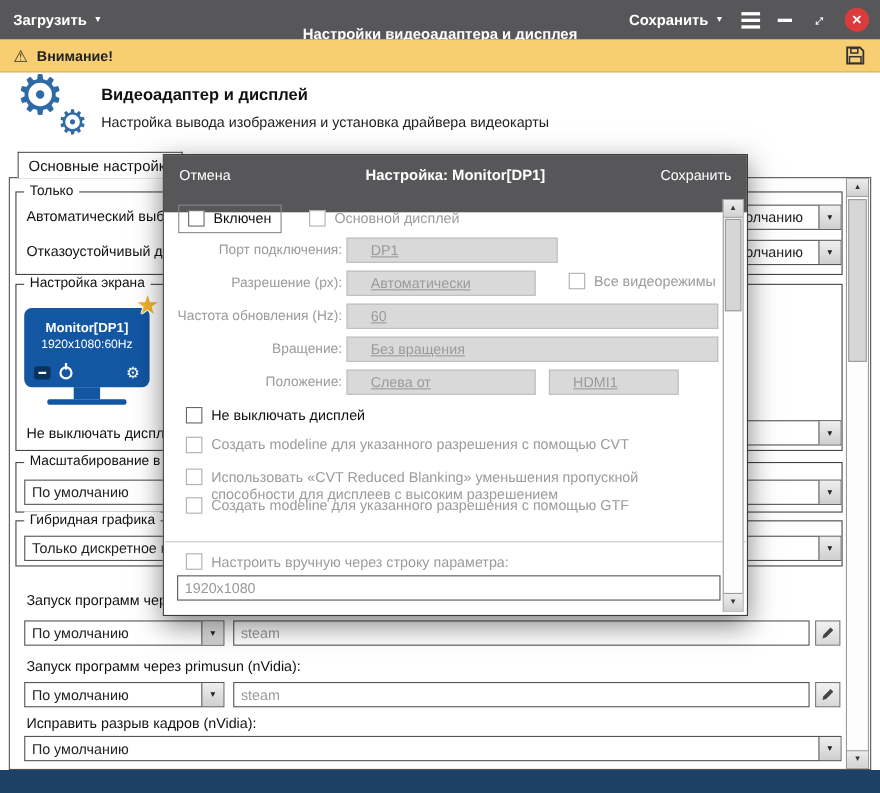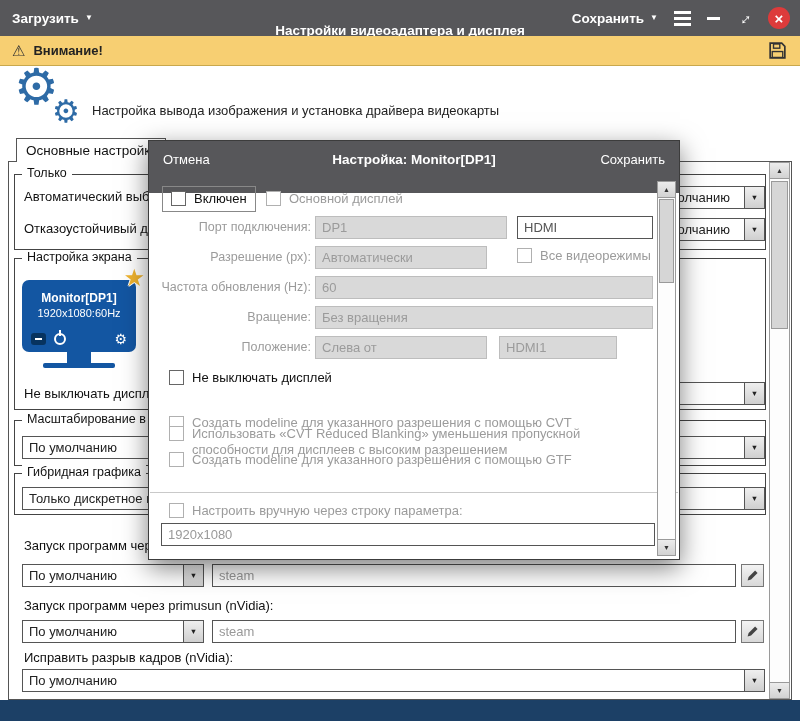--- a/index.html
+++ b/index.html
@@ -83,21 +83,21 @@
   .sb-thumb { position:absolute; left:1px; right:1px; background:#d6d6d6; border:1px solid #9a9a9a; cursor:grab; }
 
   
   .modal { position:absolute; left:148px; top:140px; width:532px; height:420px; background:#fff; border:1px solid #3c3c3c; box-shadow:0 8px 24px rgba(0,0,0,.5); z-index:10; }
   .modal-header { position:absolute; left:0; top:0; right:0; height:52px; background:var(--titlebar,#57575a); color:#fff; }
   .mh-btn { position:absolute; top:0; height:36px; display:flex; align-items:center; font-size:13px; cursor:pointer; }
   .mh-cancel { left:14px; }
   .mh-save { right:14px; }
   .mh-title { position:absolute; left:0; right:0; top:0; height:36px; display:flex; align-items:center; justify-content:center; font-size:13.5px; font-weight:bold; pointer-events:none; }
   .mlabel { position:absolute; left:4px; width:158px; text-align:right; font-size:12.5px; color:var(--disabled_text,#9b9b9b); white-space:nowrap; }
-  .dinput { position:absolute; height:23px; background:var(--disabled_bg,#d9d9d9); border:1px solid #bdbdbd; color:var(--disabled_text,#9b9b9b); font-size:13px; padding:0 6px; font-family:inherit; }
+  .dinput { position:absolute; height:23px; background:var(--disabled_bg,#d9d9d9); border:1px solid #bdbdbd; color:var(--disabled_text,#9b9b9b); font-size:13px; padding:0 21px; font-family:inherit;text-decoration:underline; }
   .einput { position:absolute; height:23px; background:#fff; border:1px solid #555; color:#555; font-size:13px; padding:0 6px; font-family:inherit; }
   .einput.muted { color:#999; }
   .divider { position:absolute; left:1px; right:1px; height:1px; background:#c9c9c9; }
 </style>
 </head>
 <body>
 
 <div class="window">
 
   <div class="titlebar">
@@ -138,20 +138,21 @@
         <rect x="5" y="11" width="10" height="5.6" fill="none" stroke="#333" stroke-width="1.3"></rect>
       </svg>
     </span>
   </div>
 
   <div class="app-header">
     <div class="gears">
       <span class="gear-big">⚙</span>
       <span class="gear-small">⚙</span>
     </div>
+    <div class="app-title">Видеоадаптер и дисплей</div>
     <div class="app-sub">Настройка вывода изображения и установка драйвера видеокарты</div>
   </div>
 
   <div class="tab">Основные настройки</div>
   <div class="panel"></div>
 
   <div class="group" style="left:14px;top:174px;width:752px;height:76px;">
     <span class="legend">Только</span>
   </div>
   <div class="flabel" style="left:24px;top:189px;">Автоматический выб</div>
@@ -262,28 +263,27 @@
     <div class="modal-header">
       <span class="mh-btn mh-cancel">Отмена</span>
       <span class="mh-title">Настройка: Monitor[DP1]</span>
       <span class="mh-btn mh-save">Сохранить</span>
     </div>
 
     <div class="cb-item bordered" style="left:13px;top:45px;">
       <span class="cb"></span>
       <span class="lbl">Включен</span>
     </div>
-    <div class="cb-item" style="left:117px;top:50px;">
+    <div class="cb-item" style="left:132px;top:50px;">
       <span class="cb dis"></span>
       <span class="lbl gray">Основной дисплей</span>
     </div>
 
     <div class="mlabel" style="top:79px;">Порт подключения:</div>
     <input class="dinput" style="left: 166px; top: 75px; width: 192px;" readonly="" value="DP1">
-    <input class="einput" style="left: 368px; top: 75px; width: 136px;" readonly="" value="HDMI">
 
     <div class="mlabel" style="top:109px;">Разрешение (px):</div>
     <input class="dinput" style="left: 166px; top: 105px; width: 172px;" readonly="" value="Автоматически">
     <div class="cb-item" style="left:368px;top:107px;">
       <span class="cb dis"></span>
       <span class="lbl gray">Все видеорежимы</span>
     </div>
 
     <div class="mlabel" style="top:139px;">Частота обновления (Hz):</div>
     <input class="dinput" style="left: 166px; top: 135px; width: 338px;" readonly="" value="60">
@@ -292,21 +292,21 @@
     <input class="dinput" style="left: 166px; top: 165px; width: 338px;" readonly="" value="Без вращения">
 
     <div class="mlabel" style="top:199px;">Положение:</div>
     <input class="dinput" style="left: 166px; top: 195px; width: 172px;" readonly="" value="Слева от">
     <input class="dinput" style="left: 350px; top: 195px; width: 118px;" readonly="" value="HDMI1">
 
     <div class="cb-item" style="left:20px;top:229px;text-align:center;">
       <span class="cb"></span>
       <span class="lbl">Не выключать дисплей</span>
     </div>
-    <div class="cb-item" style="left:20px;top:274px;align-items:center;">
+    <div class="cb-item" style="left:20px;top:255px;align-items:center;">
       <span class="cb dis"></span>
       <span class="lbl gray">Создать modeline для указанного разрешения с помощью CVT</span>
     </div>
     <div class="cb-item" style="left:20px;top:285px;width:484px;">
       <span class="cb dis"></span>
       <span class="lbl gray" style="width:460px;">Использовать «CVT Reduced Blanking» уменьшения пропускной способности для дисплеев с высоким разрешением</span>
     </div>
     <div class="cb-item" style="left:20px;top:311px;text-align:center;">
       <span class="cb dis"></span>
       <span class="lbl gray">Создать modeline для указанного разрешения с помощью GTF</span>

